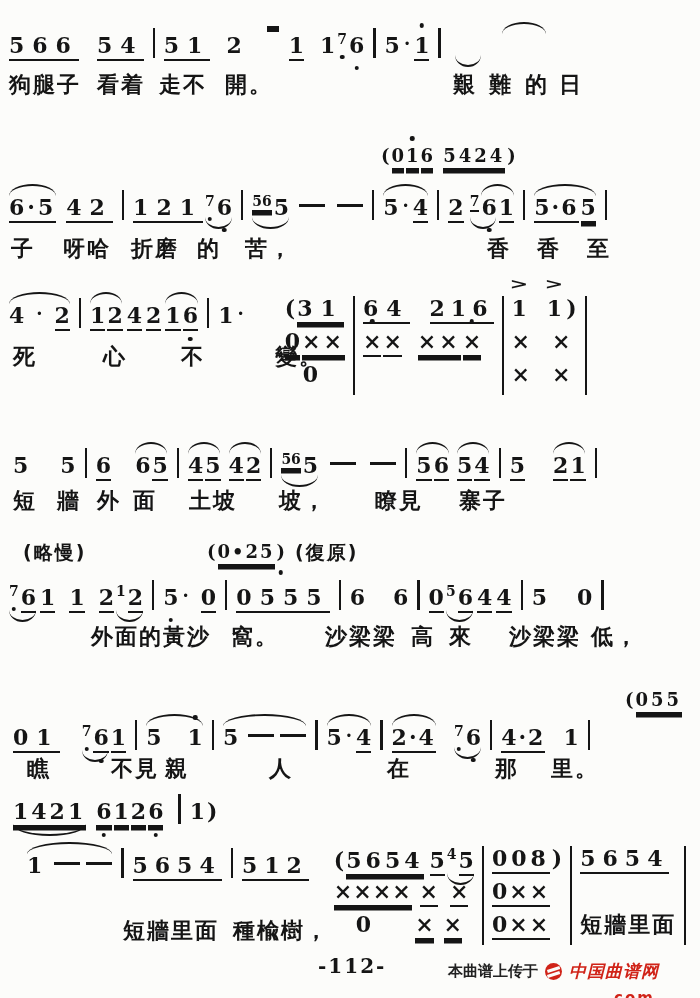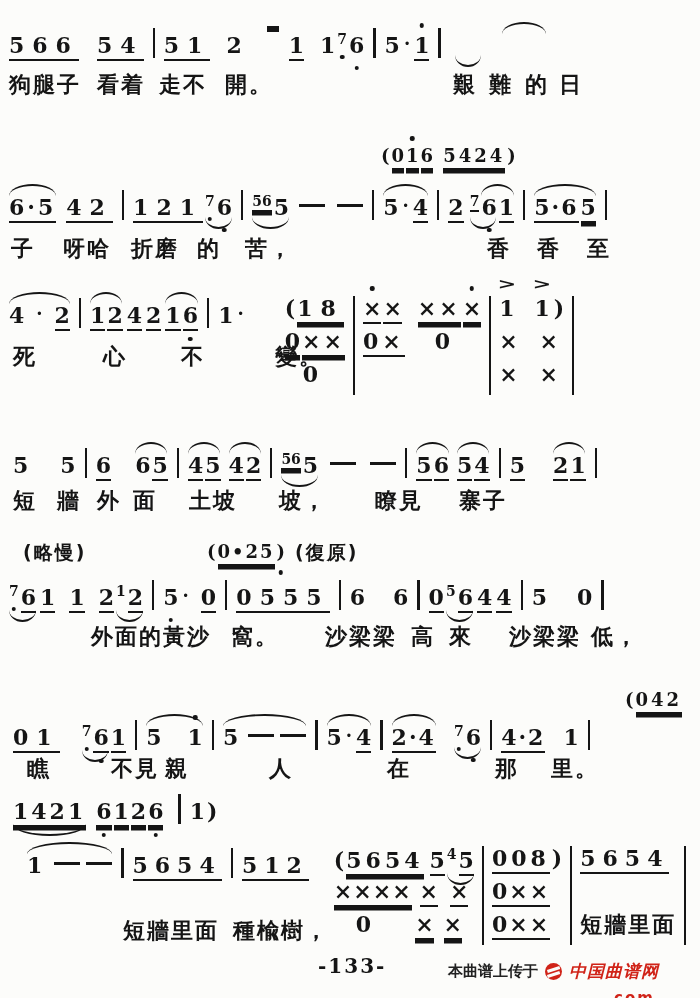--- a/index.html
+++ b/index.html
@@ -57,43 +57,43 @@
           <span class="bracket"></span>
         </span><span class="sp" style="width: 6px;"></span><span class="tok u1">1</span><span class="sp" style="width: 14px;"></span><span class="tok">1</span><span class="tok sm">7<span class="mark below"></span></span><span class="tok">6<span class="mark below"></span></span><span class="vbar"></span><span class="tok">5</span><span class="tok ndot">·</span><span class="tok u1">1<span class="mark above"></span></span><span class="vbar"></span><span class="arc bot" style="left: 447px; width: 26px; top: 27px;"></span><span class="arc top" style="left: 494px; width: 44px; top: -6px;"></span></div>
       <div class="line" style="left: 8px; top: 72px;"><span class="tok cjk">狗腿子</span><span class="sp" style="width: 14px;"></span><span class="tok cjk">看着</span><span class="sp" style="width: 12px;"></span><span class="tok cjk">走不</span><span class="sp" style="width: 16px;"></span><span class="tok cjk">開。</span></div>
       <div class="line" style="left: 452px; top: 72px;"><span class="tok cjk">艱</span><span class="sp" style="width: 10px;"></span><span class="tok cjk">難</span><span class="sp" style="width: 10px;"></span><span class="tok cjk">的</span><span class="sp" style="width: 8px;"></span><span class="tok cjk">日</span></div>
       <div class="line small" style="left: 380px; top: 146px;"><span class="tok">(</span><span class="tok u2">0</span><span class="tok u2">1<span class="mark above"></span></span><span class="tok u2">6</span><span class="sp" style="width: 8px;"></span><span class="tok u2" style="letter-spacing: 3px;">5424</span><span class="tok">)</span></div>
       <div class="line" style="left: 8px; top: 190px;"><span class="tok u1" style="letter-spacing: 3px;">6·5</span><span class="sp" style="width: 8px;"></span><span class="tok u1" style="letter-spacing: 8px;">42</span><span class="vbar"></span><span class="tok u1" style="letter-spacing: 8px;">121</span><span class="tok sm">7<span class="mark below"></span></span><span class="tok">6<span class="mark below"></span></span><span class="vbar"></span><span class="tok sm u2">56</span><span class="tok">5</span><span class="sp" style="width: 8px;"></span><span class="tok dash"></span><span class="sp" style="width: 10px;"></span><span class="tok dash"></span><span class="vbar"></span><span class="tok">5</span><span class="tok ndot">·</span><span class="tok u1">4</span><span class="vbar"></span><span class="tok u1">2</span><span class="sp" style="width: 4px;"></span><span class="tok sm u1">7</span><span class="tok">6<span class="mark below"></span></span><span class="tok u1">1</span><span class="vbar"></span><span class="tok u1" style="letter-spacing: 2px;">5·6</span><span class="tok u2">5</span><span class="vbar"></span><span class="arc top" style="left: 1px; width: 47px; top: -6px;"></span><span class="arc bot" style="left: 197px; width: 27px; top: 27px;"></span><span class="arc bot" style="left: 244px; width: 37px; top: 27px;"></span><span class="arc top" style="left: 375px; width: 45px; top: -6px;"></span><span class="arc bot" style="left: 462px; width: 26px; top: 27px;"></span><span class="arc top" style="left: 473px; width: 33px; top: -6px;"></span><span class="arc top" style="left: 526px; width: 62px; top: -6px;"></span></div>
       <div class="line" style="left: 10px; top: 236px;"><span class="tok cjk">子</span><span class="sp" style="width: 26px;"></span><span class="tok cjk">呀哈</span><span class="sp" style="width: 18px;"></span><span class="tok cjk">折磨</span><span class="sp" style="width: 16px;"></span><span class="tok cjk">的</span><span class="sp" style="width: 22px;"></span><span class="tok cjk">苦，</span></div>
       <div class="line" style="left: 486px; top: 236px;"><span class="tok cjk">香</span><span class="sp" style="width: 24px;"></span><span class="tok cjk">香</span><span class="sp" style="width: 24px;"></span><span class="tok cjk">至</span></div>
       <div class="line" style="left: 8px; top: 298px;"><span class="tok">4</span><span class="sp" style="width: 8px;"></span><span class="tok ndot">·</span><span class="sp" style="width: 8px;"></span><span class="tok u1">2</span><span class="vbar"></span><span class="tok u1">1</span><span class="tok u1">2</span><span class="sp" style="width: 2px;"></span><span class="tok u1">4</span><span class="sp" style="width: 2px;"></span><span class="tok u1">2</span><span class="sp" style="width: 2px;"></span><span class="tok u1">1</span><span class="tok u1">6<span class="mark below"></span></span><span class="vbar"></span><span class="tok">1</span><span class="tok ndot">·</span><span class="sp" style="width: 30px;"></span><span class="block">
           <span class="col barR">
-            <span class="brow"><span class="tok">(</span><span class="tok u2" style="letter-spacing: 8px;">18</span></span>
+            <span class="brow"><span class="tok">(</span><span class="tok u2" style="letter-spacing: 8px;">31</span></span>
             <span class="brow"><span class="tok u2">0</span><span class="tok u2" style="letter-spacing: 3px;">××</span></span>
             <span class="brow"><span class="sp" style="width: 18px;"></span><span class="tok">0</span></span>
           </span>
           <span class="col barR">
+            <span class="brow"><span class="tok u1" style="letter-spacing: 8px;">64</span><span class="sp" style="width: 18px;"></span><span class="tok u1" style="letter-spacing: 6px;">216</span></span>
             <span class="brow"><span class="tok u1">×<span class="mark above"></span></span><span class="tok u1">×</span><span class="sp" style="width: 14px;"></span><span class="tok u2" style="letter-spacing: 3px;">××</span><span class="tok u2">×<span class="mark above"></span></span></span>
-            <span class="brow"><span class="tok u1" style="letter-spacing: 4px;">0×</span><span class="sp" style="width: 28px;"></span><span class="tok">0</span></span>
           </span>
           <span class="col barR">
             <span class="brow"><span class="tok">1<span class="mark accent">&gt;</span></span><span class="sp" style="width: 18px;"></span><span class="tok">1<span class="mark accent">&gt;</span></span><span class="sp" style="width: 2px;"></span><span class="tok">)</span></span>
             <span class="brow"><span class="tok">×</span><span class="sp" style="width: 20px;"></span><span class="tok">×</span></span>
             <span class="brow"><span class="tok">×</span><span class="sp" style="width: 20px;"></span><span class="tok">×</span></span>
           </span>
         </span><span class="arc top" style="left: 1px; width: 61px; top: -6px;"></span><span class="arc top" style="left: 82px; width: 32px; top: -6px;"></span><span class="arc top" style="left: 157px; width: 33px; top: -6px;"></span></div>
       <div class="line" style="left: 12px; top: 344px;"><span class="tok cjk">死</span><span class="sp" style="width: 64px;"></span><span class="tok cjk">心</span><span class="sp" style="width: 52px;"></span><span class="tok cjk">不</span><span class="sp" style="width: 68px;"></span><span class="tok cjk">變。</span></div>
       <div class="line" style="left: 12px; top: 448px;"><span class="tok">5</span><span class="sp" style="width: 30px;"></span><span class="tok">5</span><span class="vbar"></span><span class="tok u1">6</span><span class="sp" style="width: 22px;"></span><span class="tok">6</span><span class="tok u1">5</span><span class="vbar"></span><span class="tok u1">4</span><span class="tok u1">5</span><span class="sp" style="width: 6px;"></span><span class="tok u1">4</span><span class="tok u1">2</span><span class="vbar"></span><span class="tok sm u2">56</span><span class="tok">5</span><span class="sp" style="width: 10px;"></span><span class="tok dash"></span><span class="sp" style="width: 12px;"></span><span class="tok dash"></span><span class="vbar"></span><span class="tok u1">5</span><span class="tok u1">6</span><span class="sp" style="width: 6px;"></span><span class="tok u1">5</span><span class="tok u1">4</span><span class="vbar"></span><span class="tok u1">5</span><span class="sp" style="width: 26px;"></span><span class="tok u1">2</span><span class="tok u1">1</span><span class="vbar"></span><span class="arc top" style="left: 123px; width: 32px; top: -6px;"></span><span class="arc top" style="left: 176px; width: 32px; top: -6px;"></span><span class="arc top" style="left: 217px; width: 32px; top: -6px;"></span><span class="arc bot" style="left: 269px; width: 37px; top: 27px;"></span><span class="arc top" style="left: 404px; width: 33px; top: -6px;"></span><span class="arc top" style="left: 445px; width: 32px; top: -6px;"></span><span class="arc top" style="left: 541px; width: 32px; top: -6px;"></span></div>
       <div class="line" style="left: 12px; top: 488px;"><span class="tok cjk">短</span><span class="sp" style="width: 18px;"></span><span class="tok cjk">牆</span><span class="sp" style="width: 14px;"></span><span class="tok cjk">外</span><span class="sp" style="width: 10px;"></span><span class="tok cjk">面</span><span class="sp" style="width: 30px;"></span><span class="tok cjk">土坡</span><span class="sp" style="width: 40px;"></span><span class="tok cjk">坡，</span><span class="sp" style="width: 46px;"></span><span class="tok cjk">瞭見</span><span class="sp" style="width: 34px;"></span><span class="tok cjk">寨子</span></div>
       <div class="line small" style="left: 22px; top: 542px;"><span class="tok cjk">(略慢)</span></div>
       <div class="line small" style="left: 206px; top: 542px;"><span class="tok">(</span><span class="tok u2" style="letter-spacing: 2px;">0•25</span><span class="tok">)<span class="mark below"></span></span></div>
       <div class="line small" style="left: 294px; top: 542px;"><span class="tok cjk">(復原)</span></div>
       <div class="line" style="left: 8px; top: 580px;"><span class="tok sm">7<span class="mark below"></span></span><span class="tok u1">6</span><span class="sp" style="width: 2px;"></span><span class="tok u1">1</span><span class="sp" style="width: 12px;"></span><span class="tok u1">1</span><span class="sp" style="width: 12px;"></span><span class="tok u1">2</span><span class="tok sm">1</span><span class="tok u1">2</span><span class="vbar"></span><span class="tok">5<span class="mark below"></span></span><span class="tok ndot">·</span><span class="sp" style="width: 8px;"></span><span class="tok u1">0</span><span class="vbar"></span><span class="tok u1" style="letter-spacing: 8px;">0555</span><span class="vbar"></span><span class="tok">6</span><span class="sp" style="width: 26px;"></span><span class="tok">6</span><span class="vbar"></span><span class="tok u1">0</span><span class="tok sm">5</span><span class="tok u1">6</span><span class="sp" style="width: 2px;"></span><span class="tok u1">4</span><span class="sp" style="width: 2px;"></span><span class="tok u1">4</span><span class="vbar"></span><span class="tok">5</span><span class="sp" style="width: 28px;"></span><span class="tok">0</span><span class="vbar"></span><span class="arc bot" style="left: 1px; width: 27px; top: 30px;"></span><span class="arc bot" style="left: 108px; width: 27px; top: 30px;"></span><span class="arc bot" style="left: 438px; width: 27px; top: 30px;"></span></div>
       <div class="line" style="left: 90px; top: 624px;"><span class="tok cjk">外面的黃沙</span><span class="sp" style="width: 18px;"></span><span class="tok cjk">窩。</span><span class="sp" style="width: 44px;"></span><span class="tok cjk">沙梁梁</span><span class="sp" style="width: 12px;"></span><span class="tok cjk">高</span><span class="sp" style="width: 12px;"></span><span class="tok cjk">來</span><span class="sp" style="width: 34px;"></span><span class="tok cjk">沙梁梁</span><span class="sp" style="width: 8px;"></span><span class="tok cjk">低，</span></div>
-      <div class="line small" style="left: 624px; top: 690px;"><span class="tok">(</span><span class="tok u2" style="letter-spacing: 3px;">042</span></div>
+      <div class="line small" style="left: 624px; top: 690px;"><span class="tok">(</span><span class="tok u2" style="letter-spacing: 3px;">055</span></div>
       <div class="line" style="left: 12px; top: 720px;"><span class="tok u1" style="letter-spacing: 8px;">01</span><span class="sp" style="width: 20px;"></span><span class="tok sm">7<span class="mark below"></span></span><span class="tok u1">6<span class="mark below"></span></span><span class="tok u1">1</span><span class="vbar"></span><span class="tok">5</span><span class="sp" style="width: 24px;"></span><span class="tok">1<span class="mark above"></span></span><span class="vbar"></span><span class="tok">5</span><span class="sp" style="width: 8px;"></span><span class="tok dash"></span><span class="sp" style="width: 4px;"></span><span class="tok dash"></span><span class="vbar"></span><span class="tok">5</span><span class="tok ndot">·</span><span class="tok u1">4</span><span class="vbar"></span><span class="tok u1" style="letter-spacing: 2px;">2·4</span><span class="sp" style="width: 16px;"></span><span class="tok sm">7<span class="mark below"></span></span><span class="tok">6<span class="mark below"></span></span><span class="vbar"></span><span class="tok u1" style="letter-spacing: 2px;">4·2</span><span class="sp" style="width: 16px;"></span><span class="tok">1</span><span class="vbar"></span><span class="arc bot" style="left: 70px; width: 26px; top: 30px;"></span><span class="arc top" style="left: 134px; width: 57px; top: -6px;"></span><span class="arc top" style="left: 211px; width: 83px; top: -6px;"></span><span class="arc top" style="left: 315px; width: 44px; top: -6px;"></span><span class="arc top" style="left: 380px; width: 44px; top: -6px;"></span><span class="arc bot" style="left: 442px; width: 27px; top: 27px;"></span></div>
       <div class="line" style="left: 26px; top: 756px;"><span class="tok cjk">瞧</span><span class="sp" style="width: 58px;"></span><span class="tok cjk">不見</span><span class="sp" style="width: 4px;"></span><span class="tok cjk">親</span><span class="sp" style="width: 78px;"></span><span class="tok cjk">人</span><span class="sp" style="width: 92px;"></span><span class="tok cjk">在</span><span class="sp" style="width: 82px;"></span><span class="tok cjk">那</span><span class="sp" style="width: 30px;"></span><span class="tok cjk">里。</span></div>
       <div class="line" style="left: 12px; top: 794px;"><span class="tok u2" style="letter-spacing: 3px;">1421</span><span class="sp" style="width: 8px;"></span><span class="tok u2">6<span class="mark below"></span></span><span class="tok u2">1</span><span class="tok u2">2</span><span class="tok u2">6<span class="mark below"></span></span><span class="sp" style="width: 6px;"></span><span class="vbar"></span><span class="tok">1</span><span class="tok">)</span><span class="arc bot" style="left: 1px; width: 73px; top: 30px;"></span></div>
       <div class="line" style="left: 26px; top: 848px;"><span class="tok">1</span><span class="sp" style="width: 10px;"></span><span class="tok dash"></span><span class="sp" style="width: 4px;"></span><span class="tok dash"></span><span class="vbar"></span><span class="tok u1" style="letter-spacing: 7px;">5654</span><span class="vbar"></span><span class="tok u1" style="letter-spacing: 7px;">512</span><span class="sp" style="width: 16px;"></span><span class="block">
           <span class="col barR">
             <span class="brow"><span class="tok">(</span><span class="tok u2" style="letter-spacing: 4px;">5654</span><span class="sp" style="width: 4px;"></span><span class="tok u1">5</span><span class="tok sm">4</span><span class="tok u1">5</span><span class="arc bot" style="left: 114px; width: 27px; top: 27px;"></span></span>
             <span class="brow"><span class="tok u2" style="letter-spacing: 1px;">××××</span><span class="sp" style="width: 6px;"></span><span class="tok u1">×</span><span class="sp" style="width: 10px;"></span><span class="tok u1">×</span></span>
             <span class="brow"><span class="sp" style="width: 22px;"></span><span class="tok">0</span><span class="sp" style="width: 42px;"></span><span class="tok u2">×</span><span class="sp" style="width: 8px;"></span><span class="tok u2">×</span></span>
           </span>
           <span class="col barR">
@@ -102,21 +102,21 @@
             <span class="brow"><span class="tok u1" style="letter-spacing: 2px;">0××</span></span>
           </span>
           <span class="col barR">
             <span class="brow"><span class="tok u1" style="letter-spacing: 7px;">5654</span></span>
             <span class="brow"></span>
             <span class="brow"><span class="tok cjk">短牆里面</span></span>
           </span>
         </span><span class="arc top" style="left: 1px; width: 85px; top: -6px;"></span></div>
       <div class="line" style="left: 122px; top: 918px;"><span class="tok cjk">短牆里面</span><span class="sp" style="width: 12px;"></span><span class="tok cjk">種楡樹，</span></div>
     </div>
-  <div id="pageno">-133-</div>
+  <div id="pageno">-112-</div>
   <div id="uploadbar">
     <span class="uptext">本曲谱上传于</span>
     <span class="logo">
         <span class="stripe1"></span>
         <span class="stripe2"></span>
       </span>
     <span class="site">中国曲谱网</span>
   </div>
   <div id="cuttext">com</div>
 </div>

